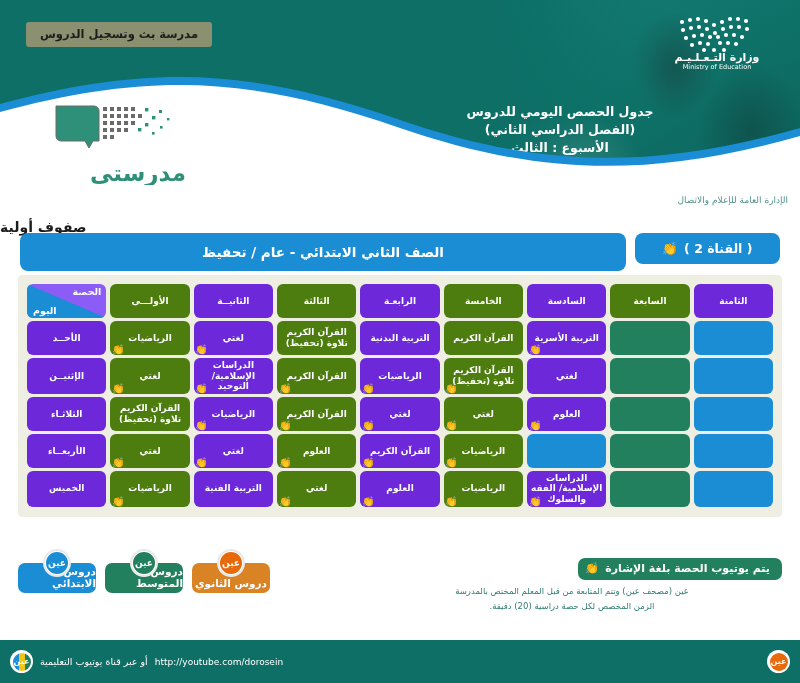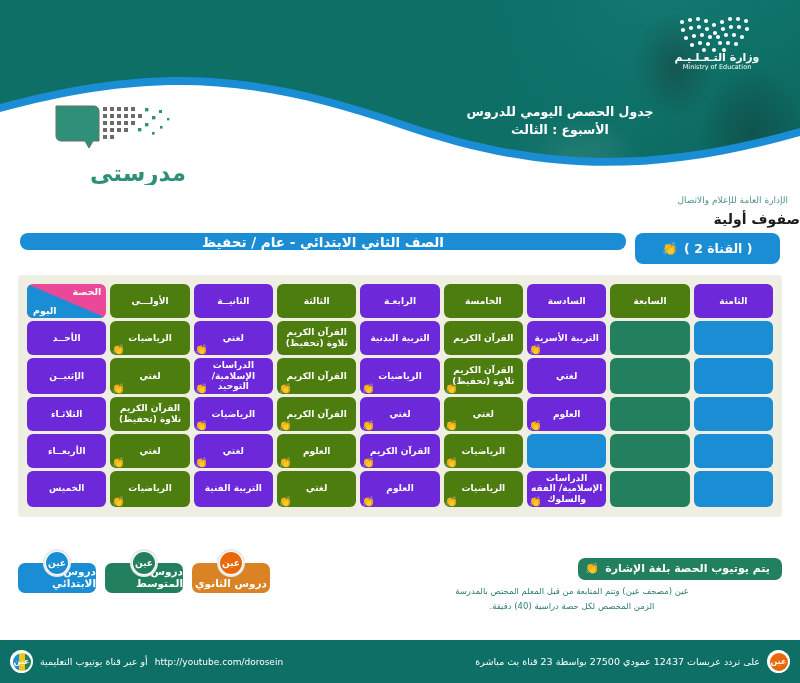--- a/index.html
+++ b/index.html
@@ -55,31 +55,31 @@
   .sheet {
     position: absolute; left: 0; top: 185px; width: 800px; height: 455px;
     background: #ffffff;
     padding-left: 18px;
   }
   .calligraphy {
     position: absolute; right: 12px; top: 10px;
     color: #2f7d72; font-size: 9px; letter-spacing: -.4px;
     font-family: "DejaVu Serif", serif; opacity: .85; white-space: nowrap;
   }
-  .grade-band { position: absolute; right: 0; left: 0; top: 24px; text-align: right; }
+  .grade-band { position: absolute; right: 0; left: 0; top: 32px; text-align: left; }
   .grade-band .txt { color: #1c1c1c; font-size: 14px; font-weight: bold; }
 
   .subhead { position: absolute; left: 20px; right: 20px; top: 48px; display: flex; gap: 9px; }
   .channel-pill {
     flex: 0 0 145px; height: 31px; border-radius: 8px; background: #1b8dd4;
     display: flex; align-items: center; justify-content: center; gap: 6px;
     color: #fff; font-size: 12.5px; font-weight: bold;
   }
   .class-pill {
-    flex: 1; height: 17px; border-radius: 8px; background: #1b8dd4;
+    flex: 1; height: 38px; border-radius: 8px; background: #1b8dd4;
     display: flex; align-items: center; justify-content: center;
     color: #fff; font-size: 13.5px; font-weight: bold;
   }
 
   
   .table-wrap {
     position: absolute; left: 18px; right: 18px; top: 90px;
     background: #efeee3; border-radius: 4px; padding: 6px 5px 7px;
   }
   table.sched { width: 100%; border-collapse: separate; border-spacing: 4px 3px; table-layout: fixed; }
@@ -87,21 +87,21 @@
     height: 34px; border-radius: 6px; text-align: center; vertical-align: middle;
     color: #fff; font-size: 9px; font-weight: bold; line-height: 1.18;
     padding: 2px 3px; position: relative; overflow: hidden;
   }
   td.blue { background: #6d28d9; }
   td.green { background: #4d7c0f; }
   td.empty-blue { background: #1b8dd4; }
   td.empty-green { background: #23805f; }
   thead td { height: 34px; font-size: 11.5px; }
   td.daycell { font-size: 12px; letter-spacing: .4px; }
-  td.corner { padding: 0; background: #ec4899; }
+  td.corner { padding: 0; background: #8b5cf6; }
   .corner-inner { position: absolute; inset: 0; }
   .corner-blue {
     position: absolute; inset: 0; background: #1b8dd4;
     clip-path: polygon(0 0, 0 100%, 100% 100%);
   }
   .corner-l1 { position: absolute; right: 5px; top: 2px; font-size: 9.5px; color: #fff; }
   .corner-l2 { position: absolute; left: 6px; bottom: 2px; font-size: 9.5px; color: #fff; }
   .hand { position: absolute; left: 2px; bottom: 0px; font-size: 10px; line-height: 1; }
 
   
@@ -167,20 +167,21 @@
   .url { direction: ltr; font-size: 9px; }
 </style>
 </head>
 <body>
 
 <div id="page">
 
   <div class="hero">
     <div class="hero-photo"></div>
 
+    <div class="badge-bt">مدرسة بث وتسجيل الدروس</div>
 
     <div class="moe-logo">
       <svg viewBox="0 0 130 62" width="130" height="62" aria-hidden="true">
         <g fill="#ffffff">
           <circle cx="30" cy="14" r="2.1"></circle>
             <circle cx="38" cy="12" r="2.1"></circle>
             <circle cx="46" cy="11" r="2.1"></circle>
           <circle cx="54" cy="13" r="2.1"></circle>
             <circle cx="62" cy="17" r="2.1"></circle>
             <circle cx="70" cy="14" r="2.1"></circle>
@@ -214,20 +215,21 @@
             <circle cx="62" cy="42" r="2"></circle>
             <circle cx="72" cy="42" r="2"></circle>
         </g>
         <text x="65" y="53" text-anchor="middle" fill="#ffffff" font-size="11" font-family="DejaVu Sans, sans-serif" font-weight="bold" direction="rtl">وزارة التـعـلـيـم</text>
         <text x="65" y="61" text-anchor="middle" fill="#ffffff" font-size="6.5" font-family="DejaVu Sans, sans-serif" direction="ltr">Ministry of Education</text>
       </svg>
     </div>
 
     <div class="hero-title">
       <div>جدول الحصص اليومي للدروس</div>
+      <div>(الفصل الدراسي الثاني)</div>
       <div>الأسبوع : الثالث</div>
     </div>
 
     <svg class="wave" viewBox="0 0 800 127" preserveAspectRatio="none">
       <path d="M0,46 C150,6 250,10 400,62 C540,110 650,112 800,70 L800,127 L0,127 Z" fill="#1b8dd4"></path>
       <path d="M0,54 C150,14 250,18 400,70 C540,118 650,120 800,78 L800,127 L0,127 Z" fill="#ffffff"></path>
     </svg>
   </div>
 
   <div class="madrasati">
@@ -372,21 +374,21 @@
       </table>
     </div>
 
     <div class="sign-pill">
       <span>يتم يوتيوب الحصة بلغة الإشارة</span>
       <span>👏</span>
     </div>
 
     <div class="note">
       <div>عين (مصحف عين) وتتم المتابعة من قبل المعلم المختص بالمدرسة</div>
-      <div>الزمن المخصص لكل حصة دراسية (40) دقيقة.</div>
+      <div>الزمن المخصص لكل حصة دراسية (20) دقيقة.</div>
     </div>
 
     <div class="ain-buttons" id="ain-group">
         <div class="ain-btn orange">
           <span class="ain-coin">
             <i>عين</i>
           </span>
           <span>دروس الثانوي</span>
         </div>
         <div class="ain-btn green">
@@ -402,21 +404,20 @@
           <span>دروس الابتدائي</span>
         </div>
       </div>
   </div>
 
   <div class="botbar">
     <div class="right">
       <span class="coin-sm orange">
         <i>عين</i>
       </span>
-      <span>على تردد عربسات 12437 عمودي 27500 بواسطة 23 قناة بث مباشرة</span>
     </div>
     <div class="left">
       <span class="url">http://youtube.com/dorosein</span>
       <span>أو عبر قناة يوتيوب التعليمية</span>
       <span class="coin-sm multi">
         <i>عين</i>
       </span>
     </div>
   </div>
 

